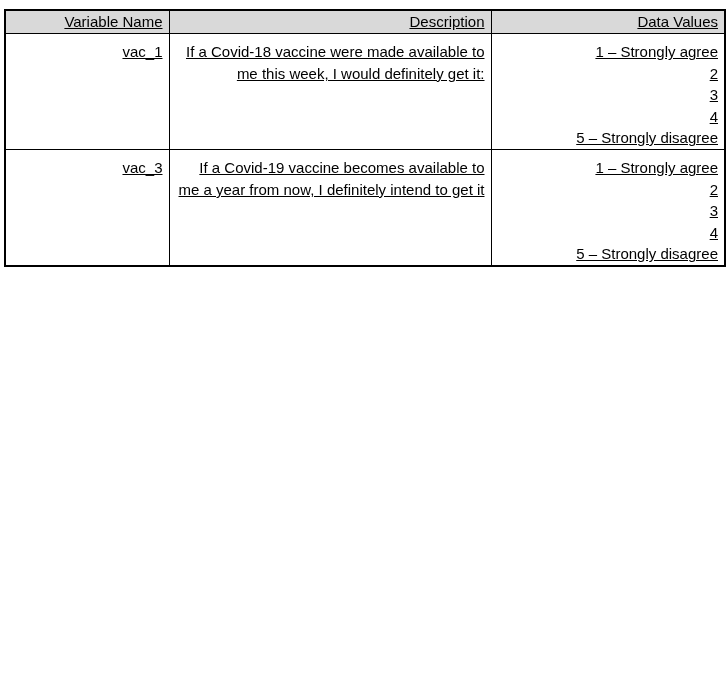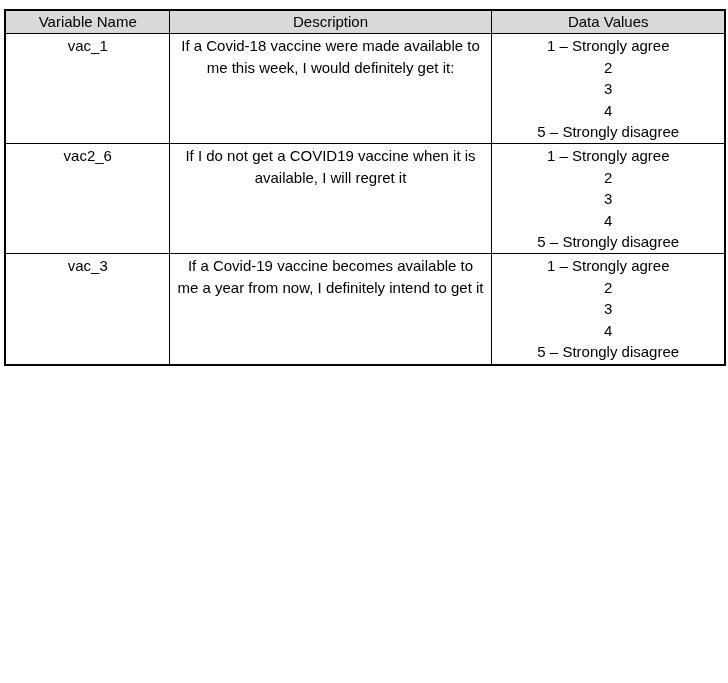--- a/index.html
+++ b/index.html
@@ -24,33 +24,34 @@
     border:2px solid var(--border-color);
     font-size:15px;
     line-height:21.4px;
   }
   col.c-var{width:164px;}
   col.c-desc{width:322px;}
   col.c-vals{width:234px;}
   th,td{
     border:1px solid var(--border-color);
     vertical-align:top;
-    text-align:center;
+    text-align:right;
     padding:0 6px 1px 7px;
     font-weight:normal;
     overflow:hidden;
+    text-decoration:underline;
   }
   thead th{
     background:var(--header-bg);
     height:21px;
     padding-top:0;
   }
   tbody td{
     height:107px;
-    padding-top:1px;
+    padding-top:7px;
   }
   .val-line{white-space:nowrap;}
 </style>
 </head>
 <body>
 
 <table class="codebook">
   <colgroup>
     <col class="c-var">
       <col class="c-desc">
@@ -69,31 +70,20 @@
       <td>If a Covid-18 vaccine were made available to me this week, I would definitely get it:</td>
       <td>
         <div class="val-line">1 – Strongly agree</div>
         <div class="val-line">2</div>
         <div class="val-line">3</div>
         <div class="val-line">4</div>
         <div class="val-line">5 – Strongly disagree</div>
       </td>
     </tr>
     <tr>
-      <td>vac2_6</td>
-      <td>If I do not get a COVID19 vaccine when it is available, I will regret it</td>
-      <td>
-        <div class="val-line">1 – Strongly agree</div>
-        <div class="val-line">2</div>
-        <div class="val-line">3</div>
-        <div class="val-line">4</div>
-        <div class="val-line">5 – Strongly disagree</div>
-      </td>
-    </tr>
-    <tr>
       <td>vac_3</td>
       <td>If a Covid-19 vaccine becomes available to me a year from now, I definitely intend to get it</td>
       <td>
         <div class="val-line">1 – Strongly agree</div>
         <div class="val-line">2</div>
         <div class="val-line">3</div>
         <div class="val-line">4</div>
         <div class="val-line">5 – Strongly disagree</div>
       </td>
     </tr>

